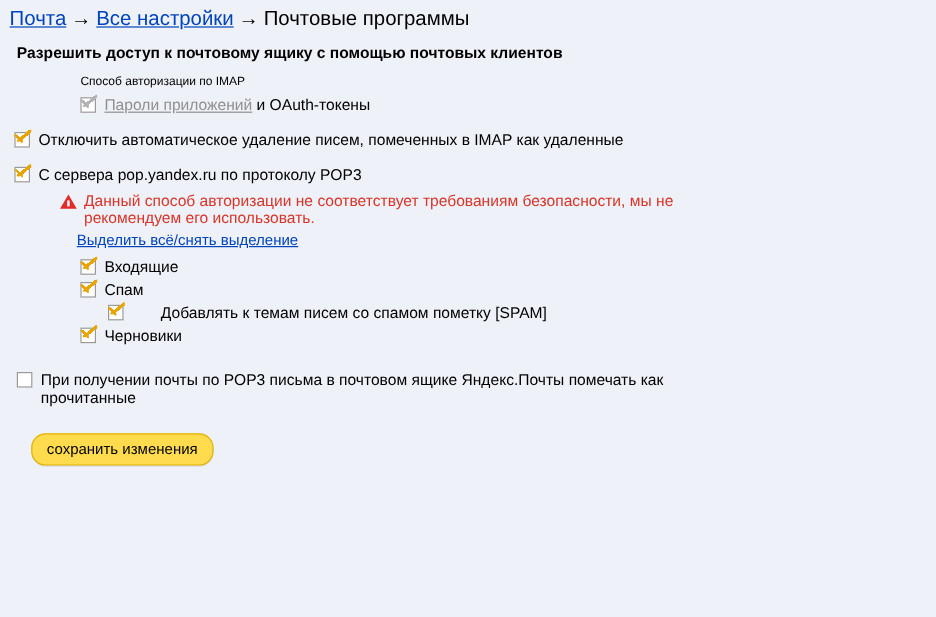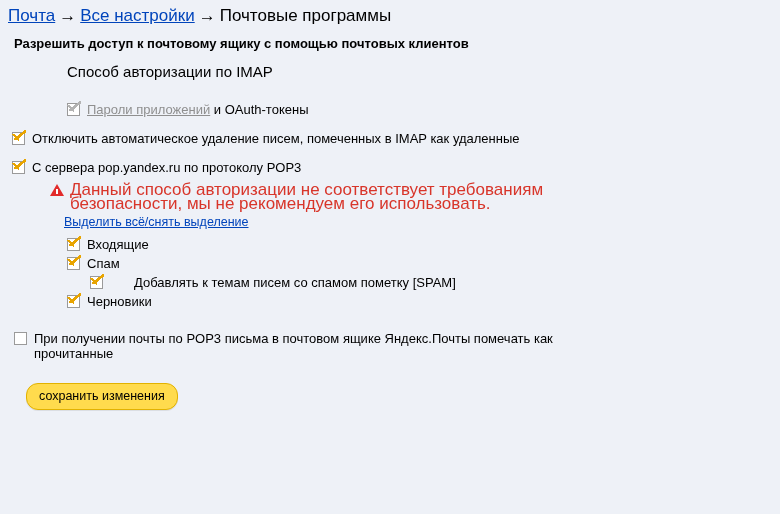--- a/index.html
+++ b/index.html
@@ -102,22 +102,22 @@
 
   .cb-label {
     margin-left: 7px;
     line-height: 15px;
     font-size: 13px;
   }
   .indent-2 { margin-left: 55px; }
   .indent-3 { margin-left: 78px; gap: 24px; }
 
   .plain-label {
-    font-size: 15px;
-    margin: 10px 0 22px 55px;
+    font-size: 10px;
+    margin: 10px 0 6px 55px;
   }
 
   .link-grey {
     color: #8f8f8f;
     text-decoration: underline;
     cursor: pointer;
   }
   .link-blue {
     color: #0044bb;
     text-decoration: underline;
@@ -148,21 +148,21 @@
     content: "";
     position: absolute;
     left: 6px;
     top: 5px;
     width: 2px;
     height: 5px;
     background: #fff;
   }
   .warn-text {
     color: #d8352a;
-    font-size: 17px;
+    font-size: 13px;
     margin-left: 6px;
     line-height: 14px;
   }
 
   .select-links {
     margin: 4px 0 8px 52px;
     font-size: 12.5px;
   }
 
   .final-row {

